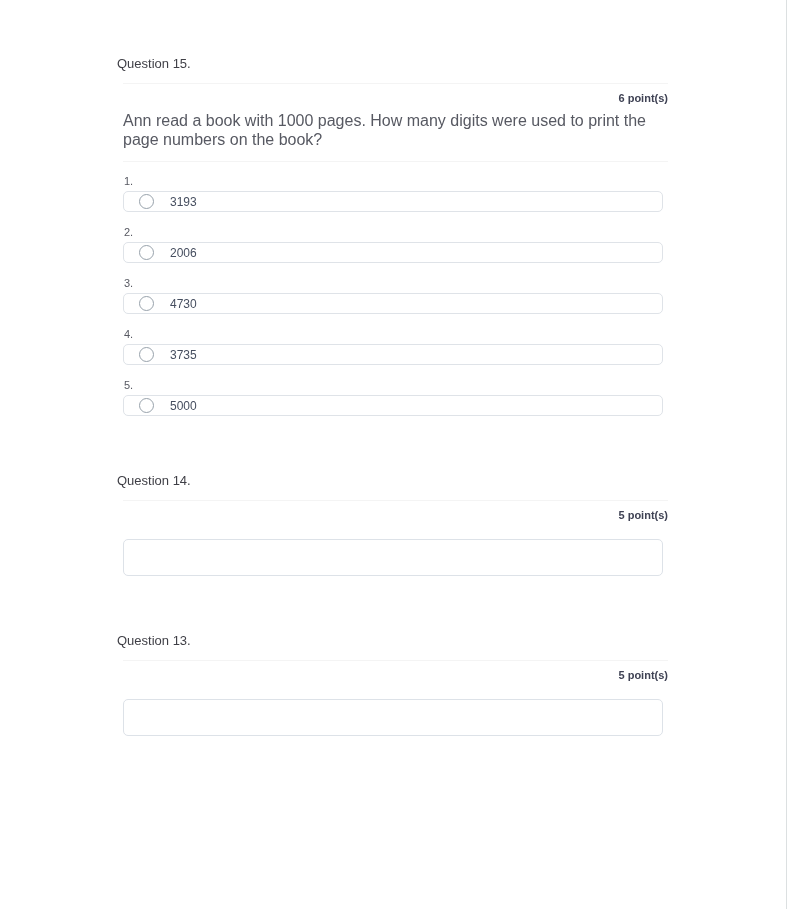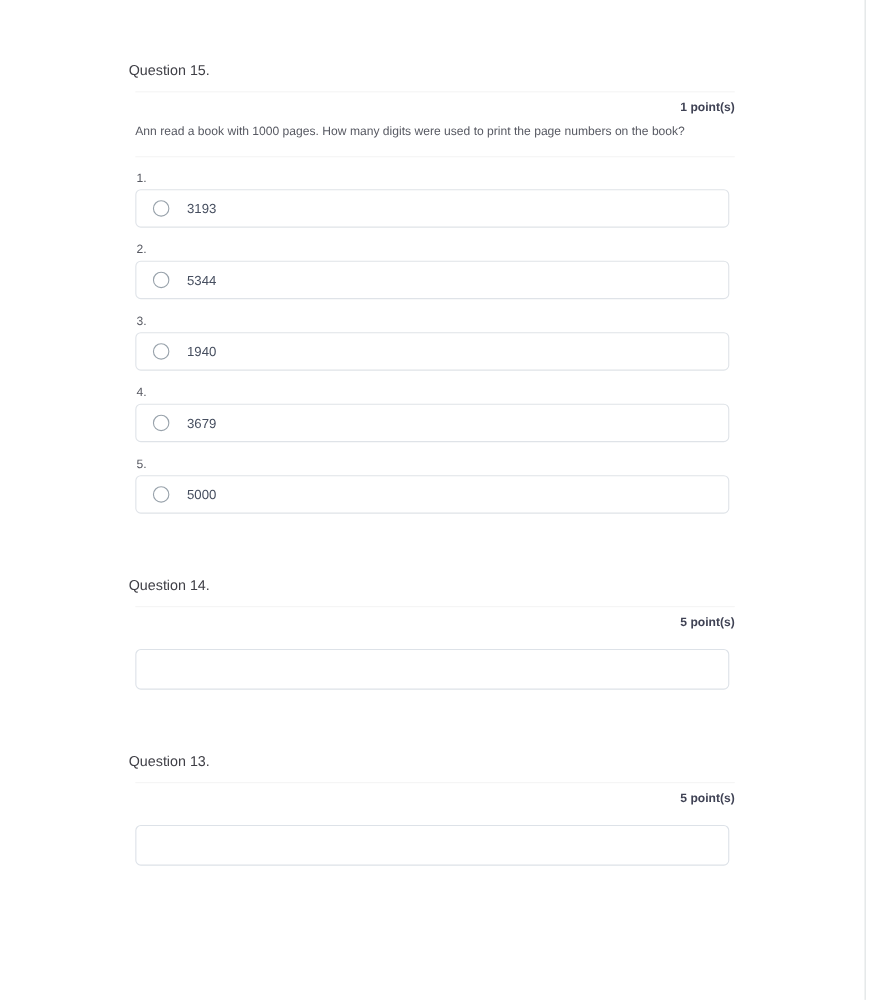--- a/index.html
+++ b/index.html
@@ -40,42 +40,42 @@
     margin-left: 6px;
     border-top: 1px solid #f4f4f4;
     text-align: right;
     padding: 8px 0 5px;
     font-size: 11px;
     font-weight: 700;
     color: #3f4254;
   }
   .question-text {
     margin-left: 6px;
-    font-size: 11px;
+    font-size: 16px;
     color: #575962;
     line-height: 19px;
     padding: 2px 0 12px;
     border-bottom: 1px solid #f4f4f4;
   }
   .answers {
     margin-left: 6px;
     padding-top: 13px;
   }
   .option-group {
     margin: 0;
   }
   .option-label {
     font-size: 11px;
     color: #575962;
     margin: 0 0 4px 1px;
     line-height: 12px;
   }
   .option-box {
     width: 540px;
-    height: 35px;
+    height: 21px;
     border: 1px solid #dfe3e8;
     border-radius: 5px;
     background: #ffffff;
     display: flex;
     align-items: center;
     padding: 0 0 0 15px;
     box-sizing: border-box;
     margin-bottom: 14px;
     cursor: pointer;
   }
@@ -109,52 +109,52 @@
 </style>
 </head>
 <body>
 
 <div class="scroll-track-line"></div>
 
 <div class="content">
   <div id="question-list">
   <section class="question">
     <h3 class="question-title">Question 15.</h3>
-    <div class="points-row">1 point(s)</div>
+    <div class="points-row">6 point(s)</div>
     <div class="question-text">Ann read a book with 1000 pages. How many digits were used to print the page numbers on the book?</div>
     <div class="answers">
   <div class="option-group">
     <div class="option-label">1.</div>
     <div class="option-box">
       <span class="radio"></span>
       <span class="option-value">3193</span>
     </div>
   </div>
 
   <div class="option-group">
     <div class="option-label">2.</div>
     <div class="option-box">
       <span class="radio"></span>
-      <span class="option-value">5344</span>
+      <span class="option-value">2006</span>
     </div>
   </div>
 
   <div class="option-group">
     <div class="option-label">3.</div>
     <div class="option-box">
       <span class="radio"></span>
-      <span class="option-value">1940</span>
+      <span class="option-value">4730</span>
     </div>
   </div>
 
   <div class="option-group">
     <div class="option-label">4.</div>
     <div class="option-box">
       <span class="radio"></span>
-      <span class="option-value">3679</span>
+      <span class="option-value">3735</span>
     </div>
   </div>
 
   <div class="option-group">
     <div class="option-label">5.</div>
     <div class="option-box">
       <span class="radio"></span>
       <span class="option-value">5000</span>
     </div>
   </div>

